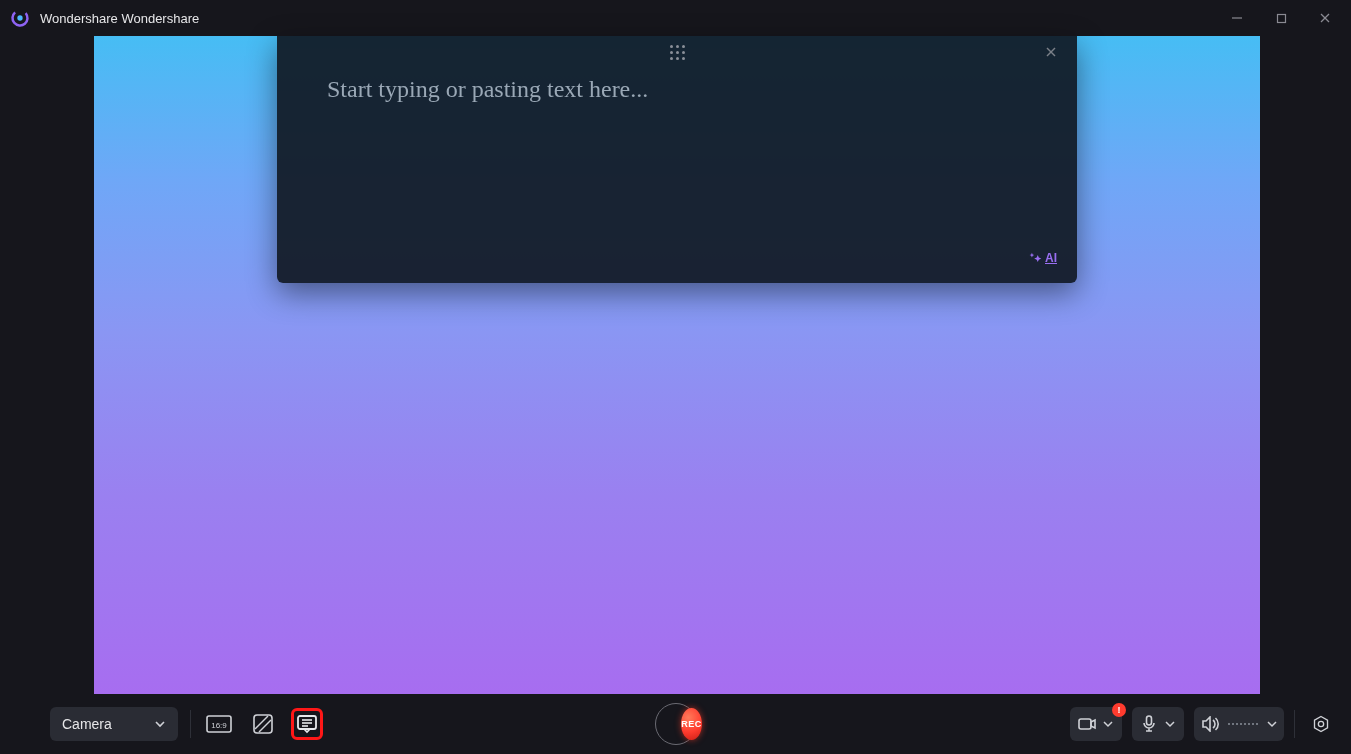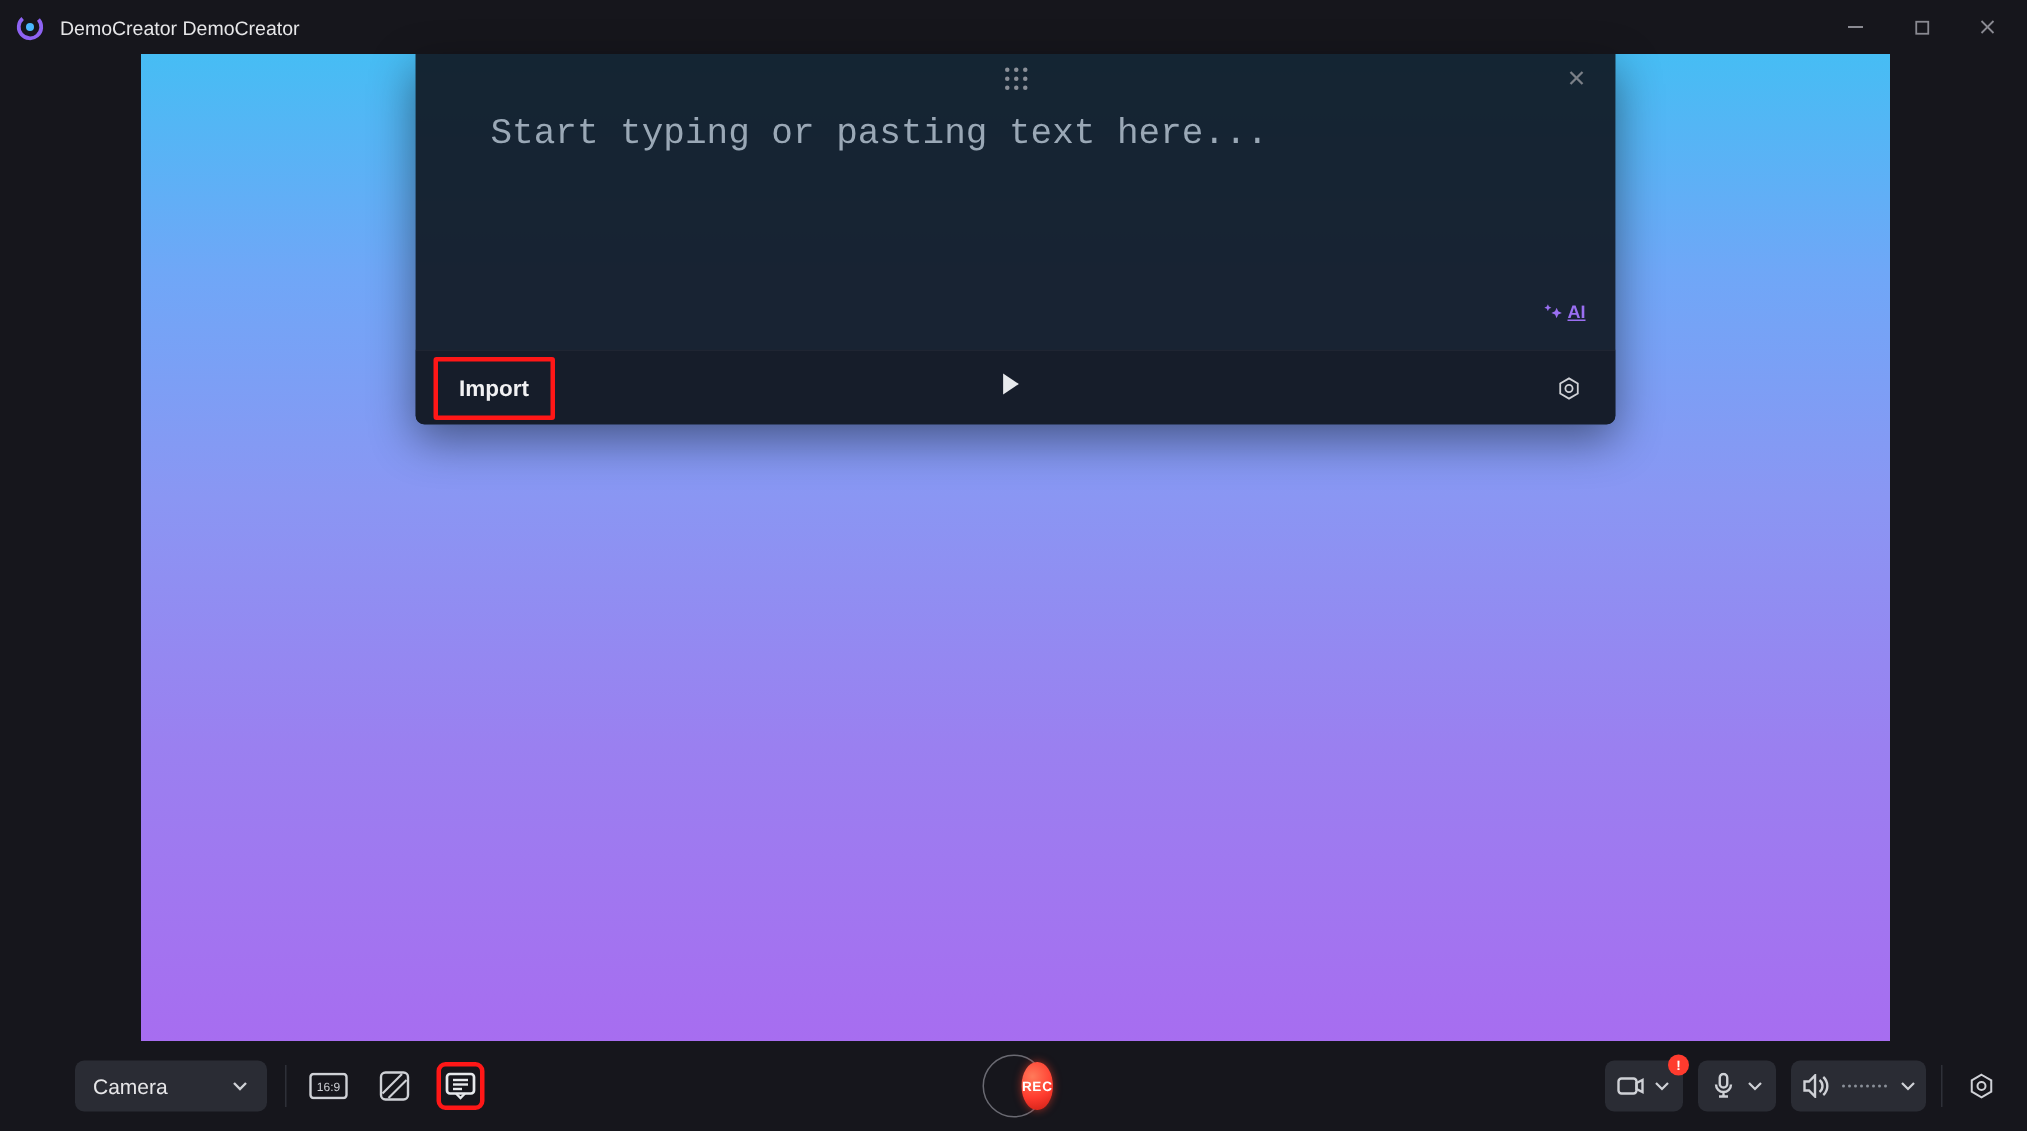--- a/index.html
+++ b/index.html
@@ -40,21 +40,21 @@
   .panel-close {
     position: absolute; right: 16px; top: 6px; width: 20px; height: 20px;
     display: flex; align-items: center; justify-content: center; cursor: pointer;
     color: #7b8088;
   }
   .panel-body {
     flex: 1; position: relative; padding: 8px 50px 8px 50px;
   }
   .panel-body textarea {
     width: 100%; height: 100%; background: transparent; border: none; outline: none; resize: none;
-    color: #b8bec6; font-size: 24px; font-family: Liberation Mono, monospace;
+    color: #b8bec6; font-size: 24px; font-family: Liberation Serif, serif;
   }
   .panel-body textarea::placeholder { color: #9aa8b6; }
   .ai-badge {
     position: absolute; right: 20px; bottom: 18px; display: flex; align-items: center; gap: 2px;
     color: #9a6ff2; font-weight: 600; font-size: 12px; cursor: pointer; text-decoration: underline;
   }
   .ai-badge svg { fill: #9a6ff2; }
 
   .panel-footer {
     height: 50px; background: rgba(22,30,42,0.95); border-top: 1px solid rgba(255,255,255,0.04);
@@ -132,21 +132,21 @@
 <body>
 
 <div class="titlebar">
   <div class="titlebar-left">
     <span class="logo">
       <svg viewBox="0 0 24 24" width="20" height="20">
           <circle cx="12" cy="12" r="9" fill="none" stroke="#8e63f3" stroke-width="3" stroke-dasharray="42 14" transform="rotate(-40 12 12)"></circle>
           <circle cx="12" cy="12" r="3.2" fill="#4ab8ff"></circle>
         </svg>
     </span>
-    <span class="app-title">DemoCreator DemoCreator</span>
+    <span class="app-title">Wondershare Wondershare</span>
   </div>
   <div class="win-controls">
     <div class="win-btn">
       <svg width="12" height="12">
           <line x1="1" y1="6" x2="11" y2="6" stroke-width="1.2"></line>
         </svg>
     </div>
     <div class="win-btn">
       <svg width="11" height="11">
           <rect x="1.5" y="1.5" width="8" height="8" fill="none" stroke-width="1.2"></rect>
@@ -184,36 +184,20 @@
           </svg>
       </div>
     </div>
     <div class="panel-body">
       <textarea placeholder="Start typing or pasting text here..." style=""></textarea>
       <div class="ai-badge">
         <svg width="14" height="14" viewBox="0 0 24 24">
             <path d="M5 3l1.2 2.8L9 7l-2.8 1.2L5 11l-1.2-2.8L1 7l2.8-1.2L5 3zm10 4l1.8 4.2L21 13l-4.2 1.8L15 19l-1.8-4.2L9 13l4.2-1.8L15 7z"></path>
           </svg>
         <span>AI</span>
-      </div>
-    </div>
-    <div class="panel-footer">
-      <div class="import-btn highlight-box">
-        <span>Import</span>
-      </div>
-      <div class="play-btn">
-        <svg viewBox="0 0 16 18" width="14" height="16">
-            <path d="M2 1l12 8-12 8V1z" fill="#e7e9ec"></path>
-          </svg>
-      </div>
-      <div class="panel-settings">
-        <svg width="18" height="18" viewBox="0 0 24 24" fill="none" stroke="#cfd1d6" stroke-width="1.6">
-            <polygon points="12 3 19.8 7.5 19.8 16.5 12 21 4.2 16.5 4.2 7.5 12 3"></polygon>
-            <circle cx="12" cy="12" r="3.2"></circle>
-          </svg>
       </div>
     </div>
   </div>
 </div>
 
 <div class="bottombar">
   <div class="source-select">
     <span>Camera</span>
     <span>
       <svg width="12" height="12" viewBox="0 0 12 12">

